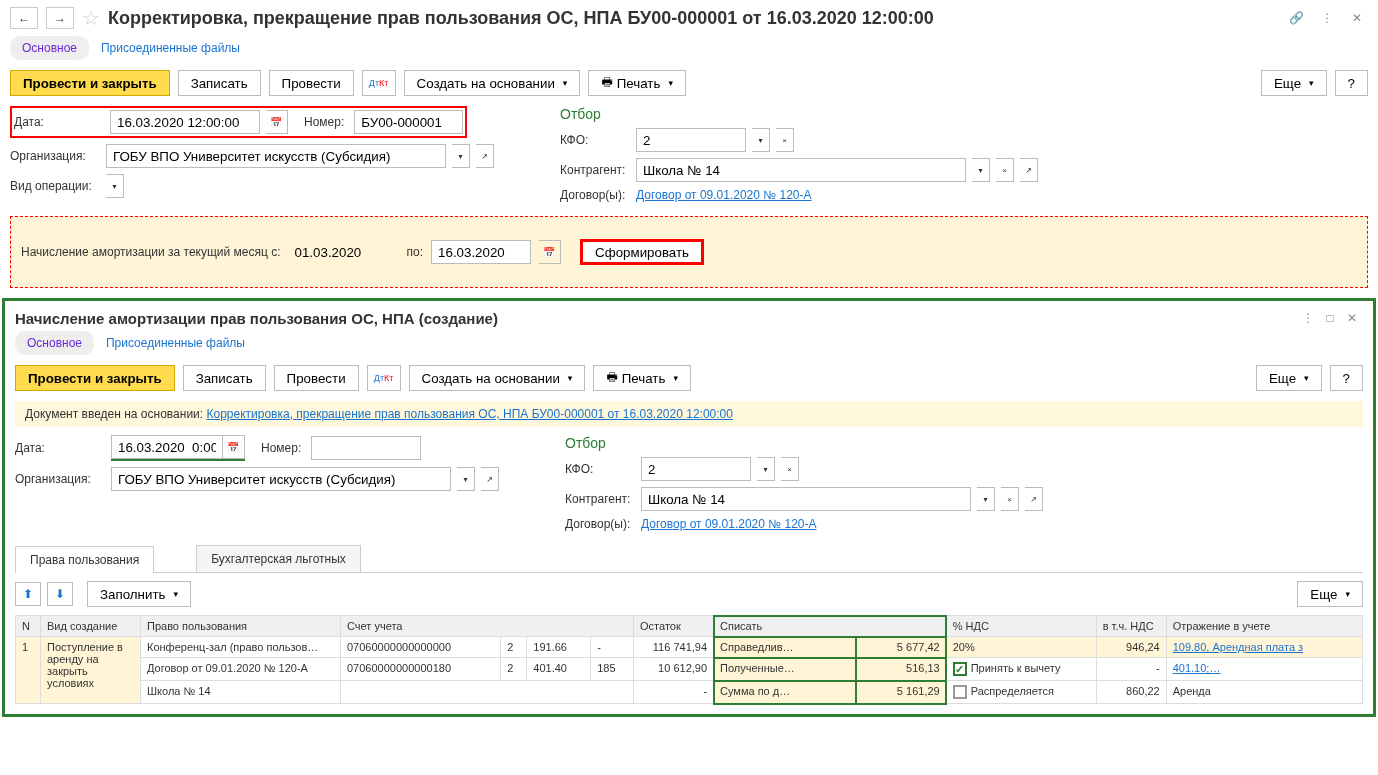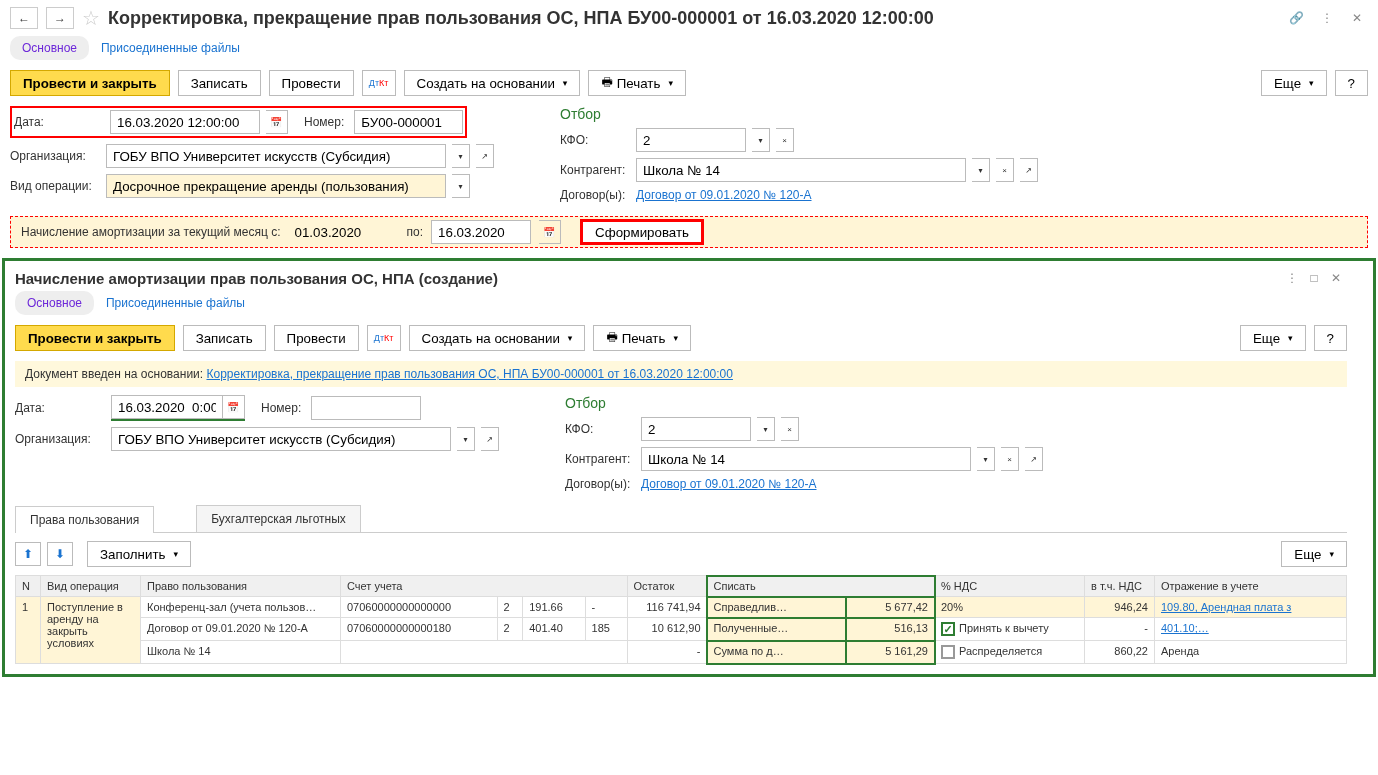--- a/index.html
+++ b/index.html
@@ -23,23 +23,23 @@
 .input { border: 1px solid #bbb; padding: 3px 6px; height: 24px; background: #fff; }
 .input.yellow { background: #fff5d6; }
 .cal-btn { width: 22px; height: 24px; border: 1px solid #bbb; border-left: none; display: flex; align-items: center; justify-content: center; cursor: pointer; font-size: 10px; }
 .dd-btn { width: 18px; height: 24px; border: 1px solid #bbb; border-left: none; display: flex; align-items: center; justify-content: center; cursor: pointer; font-size: 8px; }
 .two-col { display: flex; gap: 30px; }
 .col-left { width: 520px; }
 .col-right { flex: 1; }
 .section-title { color: #2e7d32; font-size: 14px; margin-bottom: 6px; }
 .link { color: #1a73d0; text-decoration: underline; cursor: pointer; }
 .highlight-red { border: 2px solid red; padding: 2px; }
-.amort-bar { background: #fff5d6; padding: 2px 10px; display: flex; align-items: center; gap: 8px; margin: 8px 10px 10px 10px; border: 1px dashed red; position: relative; }
+.amort-bar { background: #fff5d6; padding: 22px 10px; display: flex; align-items: center; gap: 8px; margin: 8px 10px 10px 10px; border: 1px dashed red; position: relative; }
 .amort-bar .btn.form-btn { border: 3px solid red; }
-.sub-window { border: 3px solid #2e7d32; margin: 0 2px 2px 2px; padding: 4px 16px 0 0; position: relative; }
+.sub-window { border: 3px solid #2e7d32; margin: 0 2px 2px 2px; padding: 4px 0 0 0; position: relative; }
 .sub-topbar { display: flex; align-items: center; padding: 2px 10px; }
 .sub-title { font-size: 15px; font-weight: bold; flex: 1; }
 .info-bar { background: #fff8dc; padding: 6px 10px; margin: 0 10px 8px 10px; }
 .tab-strip { display: flex; border-bottom: 1px solid #ccc; margin: 8px 10px 0 10px; gap: 43px; }
 .tab-strip .tab2 { padding: 6px 14px; border: 1px solid #ccc; border-bottom: none; background: #f5f5f5; cursor: pointer; margin-right: -1px; }
 .tab-strip .tab2.active { background: #fff; position: relative; top: 1px; }
 .tab-toolbar { display: flex; gap: 6px; padding: 8px 10px; align-items: center; }
 .arrow-btn { width: 26px; height: 24px; border: 1px solid #bbb; display: flex; align-items: center; justify-content: center; cursor: pointer; color: #1a73d0; }
 table { border-collapse: collapse; width: calc(100% - 20px); margin: 0 10px 10px 10px; }
 th, td { border: 1px solid #ddd; padding: 4px 6px; text-align: left; font-size: 11px; vertical-align: top; }
@@ -100,21 +100,20 @@
         <input class="input" style="width: 109px; margin-left: 4px;" value="БУ00-000001">
       </div>
       <div class="form-row">
         <span class="label">Организация:</span>
         <input class="input" style="width: 340px;" value="ГОБУ ВПО Университет искусств (Субсидия)">
         <div class="dd-btn">▾</div>
         <div class="dd-btn">↗</div>
       </div>
       <div class="form-row">
         <span class="label">Вид операции:</span>
-        <input class="input yellow" style="width: 340px;" value="Досрочное прекращение аренды (пользования)">
         <div class="dd-btn">▾</div>
       </div>
     </div>
     <div class="col-right">
       <div class="section-title">Отбор</div>
       <div class="form-row">
         <span class="label" style="min-width:70px">КФО:</span>
         <input class="input" style="width: 110px;" value="2">
         <div class="dd-btn">▾</div>
         <div class="dd-btn">×</div>
@@ -229,35 +228,35 @@
     <div class="arrow-btn">⬆</div>
     <div class="arrow-btn">⬇</div>
     <button class="btn dropdown" style="margin-left:8px">Заполнить</button>
     <button class="btn dropdown flex-right">Еще</button>
   </div>
 
   <table>
     <thead>
       <tr>
         <th style="width:25px">N</th>
-        <th style="width:100px">Вид операция</th>
+        <th style="width:100px">Вид создание</th>
         <th style="width:200px">Право пользования</th>
         <th colspan="4">Счет учета</th>
         <th style="width:80px">Остаток</th>
         <th colspan="2" style="width:170px" class="highlight-green-col">Списать</th>
         <th style="width:150px">% НДС</th>
         <th style="width:70px">в т.ч. НДС</th>
         <th>Отражение в учете</th>
       </tr>
     </thead>
     <tbody>
       <tr>
         <td rowspan="3" class="yellow-cell">1</td>
         <td rowspan="3" class="yellow-cell">Поступление в аренду на закрыть условиях</td>
-        <td>Конференц-зал (учета пользов…</td>
+        <td>Конференц-зал (право пользов…</td>
         <td>07060000000000000</td>
         <td>2</td>
         <td>191.66</td>
         <td>-</td>
         <td class="num">116 741,94</td>
         <td class="yellow-cell highlight-green-col">Справедлив…</td>
         <td class="num yellow-cell highlight-green-col">5 677,42</td>
         <td class="yellow-cell">20%</td>
         <td class="num yellow-cell">946,24</td>
         <td class="yellow-cell"><span class="link">109.80, Арендная плата з</span></td>

